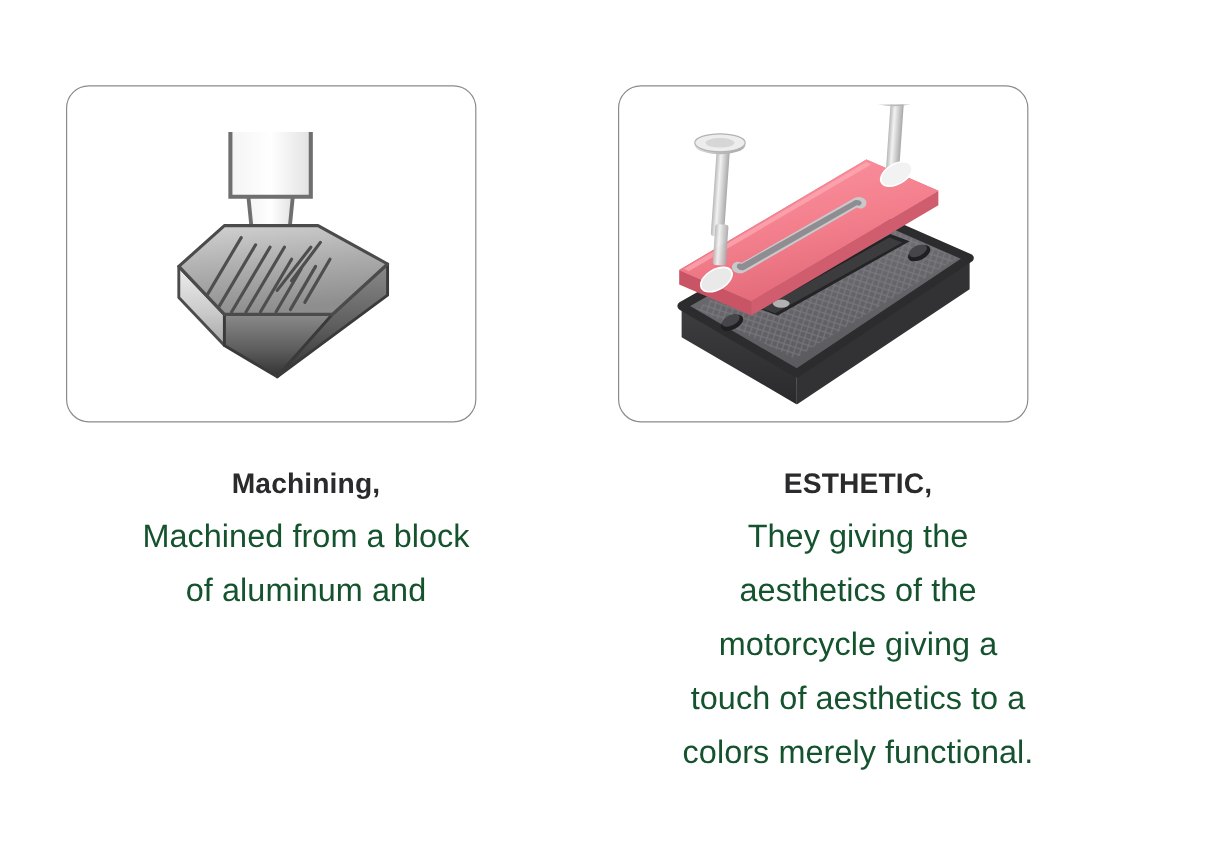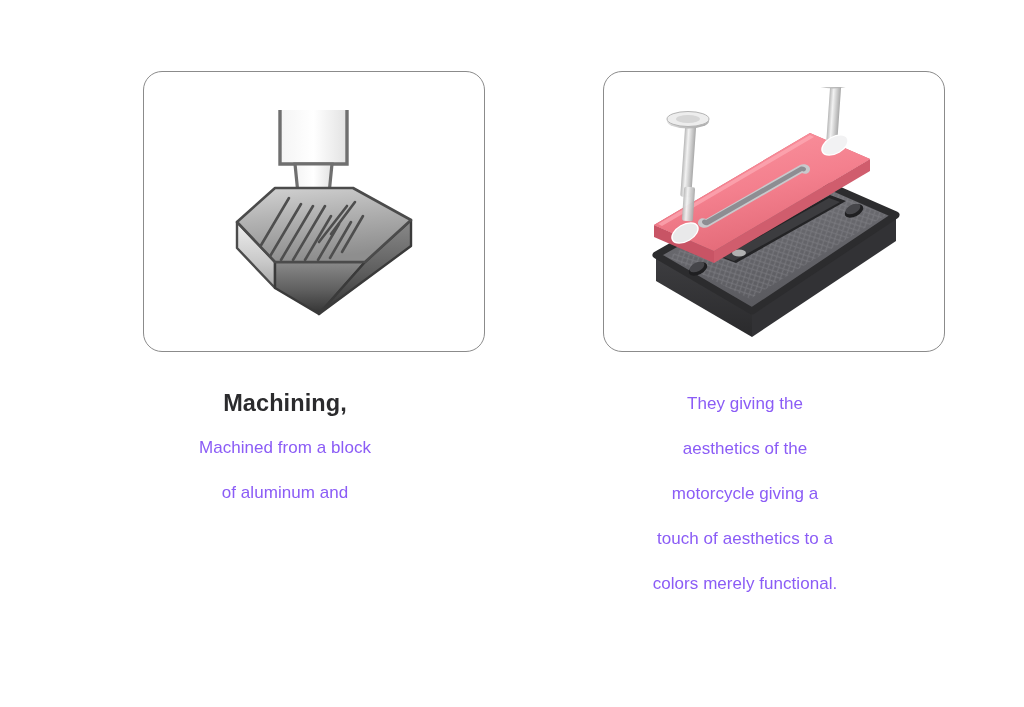--- a/index.html
+++ b/index.html
@@ -25,21 +25,21 @@
     height: 707px;
     display: flex;
     justify-content: flex-start;
     align-items: flex-start;
   }
 
   .feature-col {
     width: 430px;
     display: flex;
     flex-direction: column;
-    align-items: flex-end;
+    align-items: flex-start;
   }
   .feature-col.col-left  { margin-left: 55px; }
   .feature-col.col-right { margin-left: 30px; }
 
   
   .icon-card {
     width: 342px;
     height: 281px;
     box-sizing: border-box;
     border: 1.6px solid #8b8b8b;
@@ -61,23 +61,23 @@
     width: 400px;
   }
   .caption-title {
     font-size: 23.5px;
     font-weight: 700;
     color: #2b2b2d;
     letter-spacing: 0.1px;
     line-height: 44px;
   }
   .caption-body {
-    font-size: 17px;
+    font-size: 27px;
     font-weight: 400;
-    color: #8b5cf6;
+    color: #14532d;
     line-height: 45px;
     letter-spacing: 0.05px;
   }
   .caption-body .ln { display: block; white-space: nowrap; }
 </style>
 </head>
 <body>
 
 <div class="feature-grid">
 
@@ -251,20 +251,21 @@
 
             <polygon points="34,137 186,48 190,50 38,139" fill="#ffb3bc" opacity="0.6"></polygon>
           </g>
 
           <rect x="59" y="100" width="11" height="34" rx="2" fill="url(#screwShaft)" transform="rotate(4 64 117)" opacity="0.95"></rect>
         </svg>
       </span>
     </div>
 
     <div class="caption">
+      <div class="caption-title">ESTHETIC,</div>
       <div class="caption-body">
         <span class="ln">They giving the</span>
         <span class="ln">aesthetics of the</span>
         <span class="ln">motorcycle giving a</span>
         <span class="ln">touch of aesthetics to a</span>
         <span class="ln">colors merely functional.</span>
       </div>
     </div>
   </div>
 

